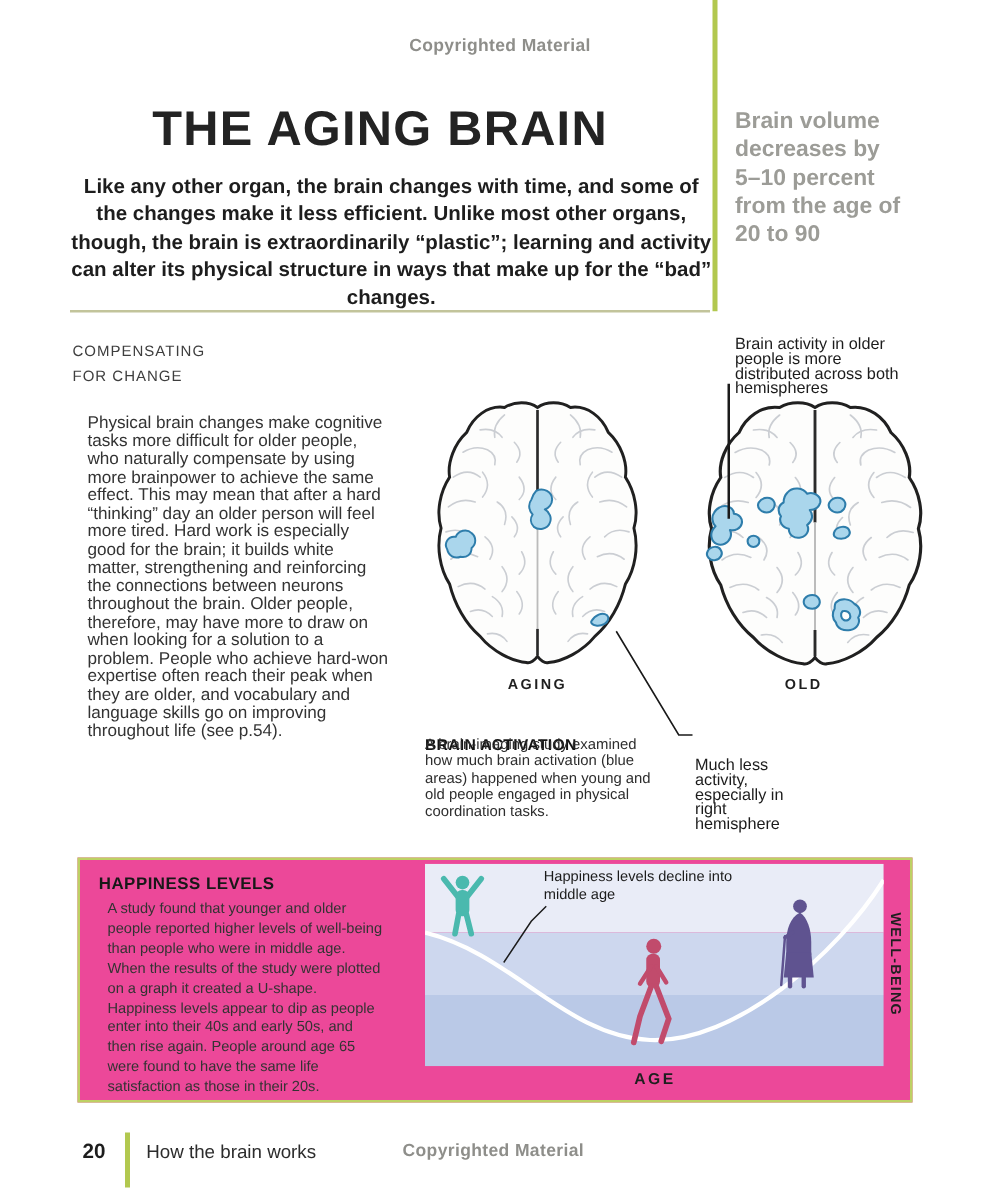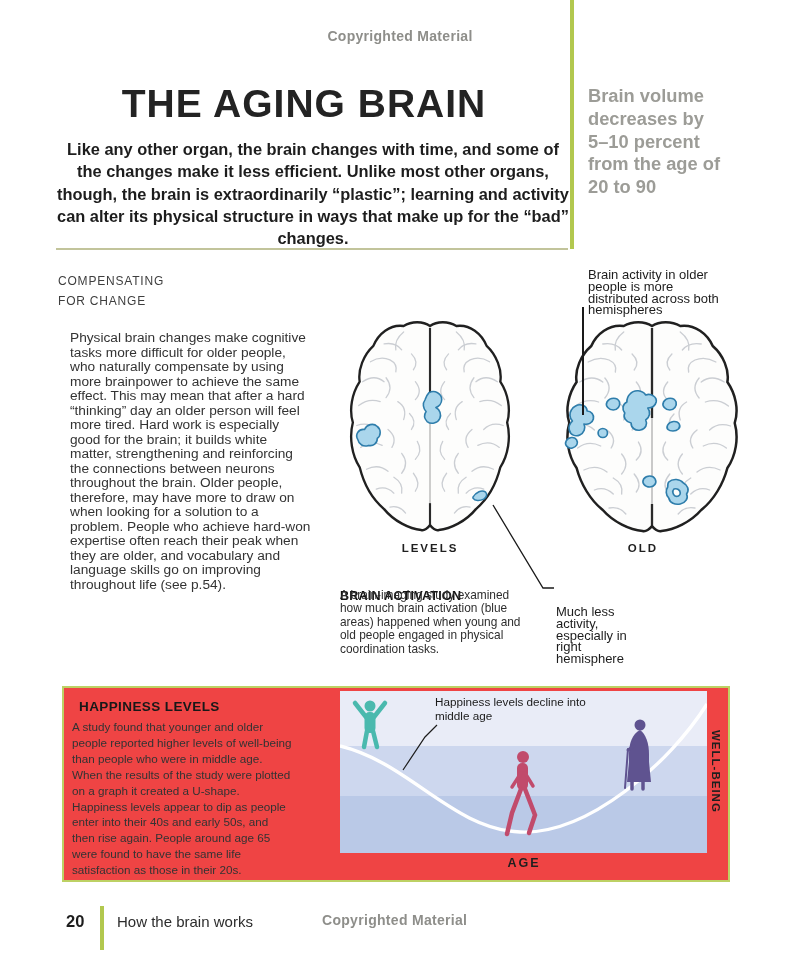--- a/index.html
+++ b/index.html
@@ -20,24 +20,24 @@
                 letter-spacing:.8px;line-height:20px;color:#3e3e3e;}
   .comp-heading span{display:block;}
   .comp-body{left:58px;top:319px;width:242px;margin:12px;font-size:13.7px;
              line-height:14.5px;color:#333;}
   .brain-svg{overflow:visible;}
   .brain-label{font-size:11.5px;font-weight:700;letter-spacing:2px;color:#1f1f1f;text-align:center;}
   .anno{font-size:13px;line-height:11.8px;color:#1c1c1c;}
   .leader-v{left:582px;top:307px;width:1.5px;height:108px;background:#1a1a1a;}
   .caption-title{left:340px;top:571px;font-size:12.6px;font-weight:700;color:#141414;letter-spacing:.2px;margin-top:18px;}
   .caption-body{left:340px;top:589px;width:192px;margin:0;font-size:11.9px;line-height:13.4px;color:#2e2e2e;}
-  .hap-box{left:62px;top:686px;width:664px;height:192px;border:2.5px solid #bdd164;background:#ef4444;}
+  .hap-box{left:62px;top:686px;width:664px;height:192px;border:2.5px solid #bdd164;background:#ec4899;}
   .hap-title{position:absolute;left:15px;top:11px;font-size:13.5px;font-weight:700;
              letter-spacing:.4px;color:#181818;}
-  .hap-body{position:absolute;left:8px;top:31px;width:222px;margin:0;font-size:11.7px;
+  .hap-body{position:absolute;left:22px;top:31px;width:222px;margin:0;font-size:11.7px;
             line-height:15.9px;color:#333;}
   .hap-chart{position:absolute;left:276px;top:3px;}
   .hap-anno{position:absolute;left:371px;top:7px;width:152px;font-size:11.7px;
             line-height:14px;color:#1b1b1b;}
   .hap-age{position:absolute;left:380px;top:168px;width:160px;text-align:center;
            font-size:12.5px;font-weight:700;letter-spacing:2px;color:#1f1f1f;}
   .hap-wb{position:absolute;left:646px;top:42px;height:110px;writing-mode:vertical-rl;
           font-size:11.5px;font-weight:700;letter-spacing:1px;color:#1f1f1f;}
   .pageno{left:66px;top:912px;font-size:16.5px;font-weight:700;color:#1d1d1d;}
   .footer-bar{left:100px;top:906px;width:3.5px;height:44px;background:#b2c84f;}
@@ -141,21 +141,21 @@
       <path d="M77,161 c3,-4 9,-4 11,0 c2,4 -1,8 -5,8 c-5,0 -8,-4 -6,-8 z"></path>
       <path fill-rule="evenodd" d="M101,164 c4,-4 11,-3 14,1 c4,2 6,7 3,11 c2,4 -1,9 -6,10 c-5,1 -10,-1 -11,-6 c-3,-3 -3,-8 -1,-11 c0,-2 0,-4 1,-5 z M106,171 c3,-1 6,1 6,4 c0,3 -3,4 -5,3 c-2,-1 -3,-5 -1,-7 z"></path>
     </g>
   </svg>
 
   <div class="abs leader-v"></div>
   <svg class="abs" style="left:486px;top:498px;" width="75" height="96">
     <polyline points="7,7 57,90 68,90" fill="none" stroke="#1a1a1a" stroke-width="1.3"></polyline>
   </svg>
 
-  <div class="abs brain-label" style="left:347px;top:542px;width:166px;">LEVELS</div>
+  <div class="abs brain-label" style="left:347px;top:542px;width:166px;">AGING</div>
   <div class="abs brain-label" style="left:563px;top:542px;width:160px;">OLD</div>
 
   <div class="abs anno" style="left:588px;top:269px;width:132px;">Brain activity in older people is more distributed across both hemispheres</div>
   <div class="abs anno" style="left:556px;top:582px;width:92px;margin-top:24px;">Much less activity, especially in right hemisphere</div>
 
   <div class="abs caption-title">BRAIN ACTIVATION</div>
   <p class="abs caption-body">A brain-imaging study examined how much brain activation (blue areas) happened when young and old people engaged in physical coordination tasks.</p>
 
   <div class="abs hap-box">
     <div class="hap-title">HAPPINESS LEVELS</div>

